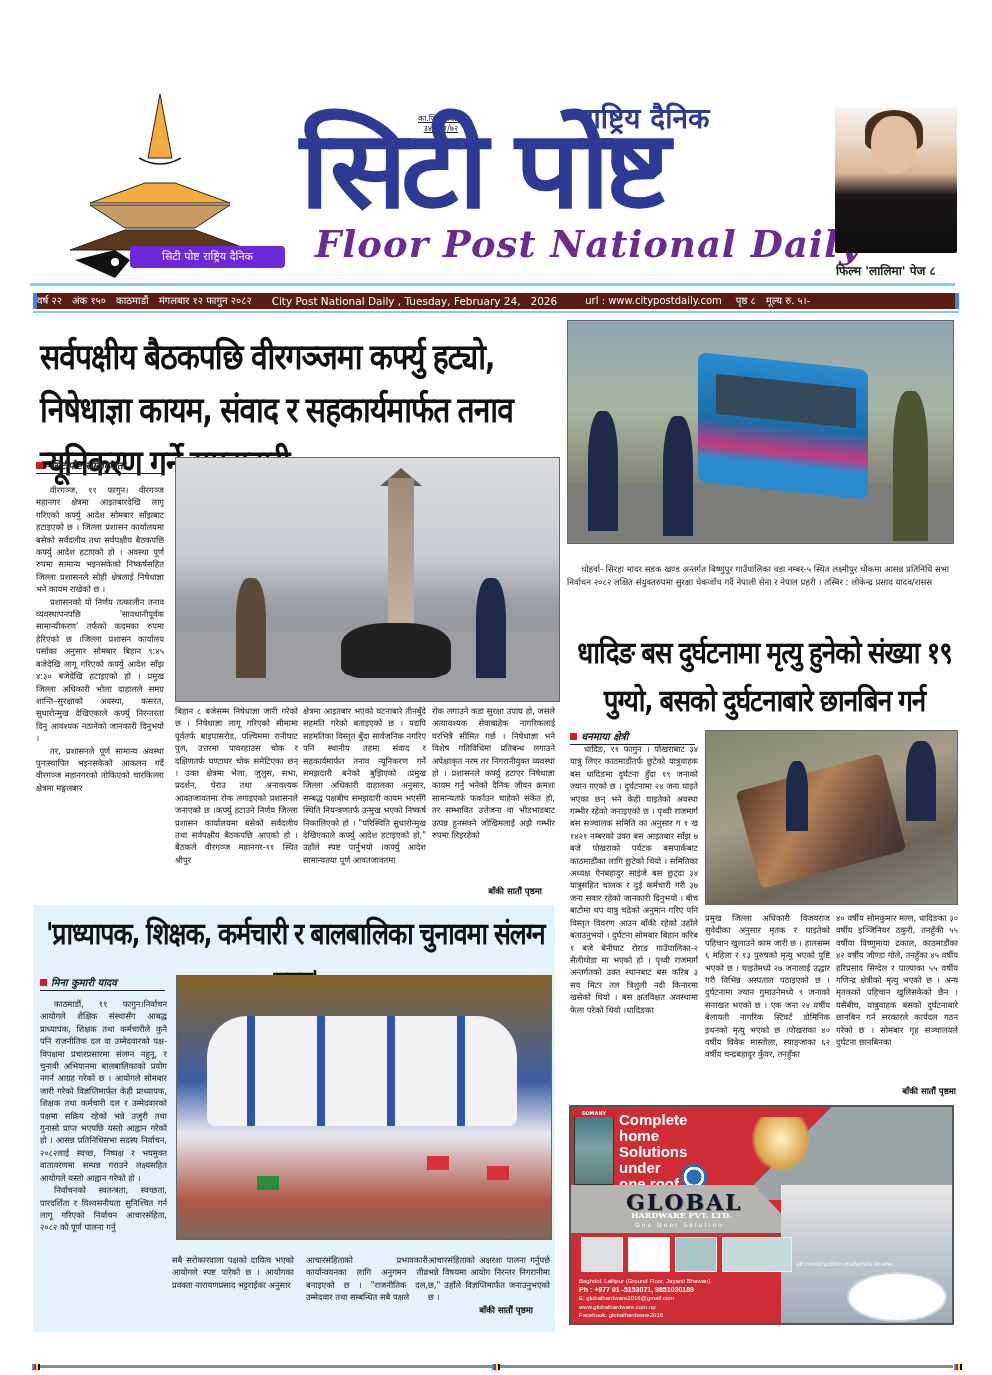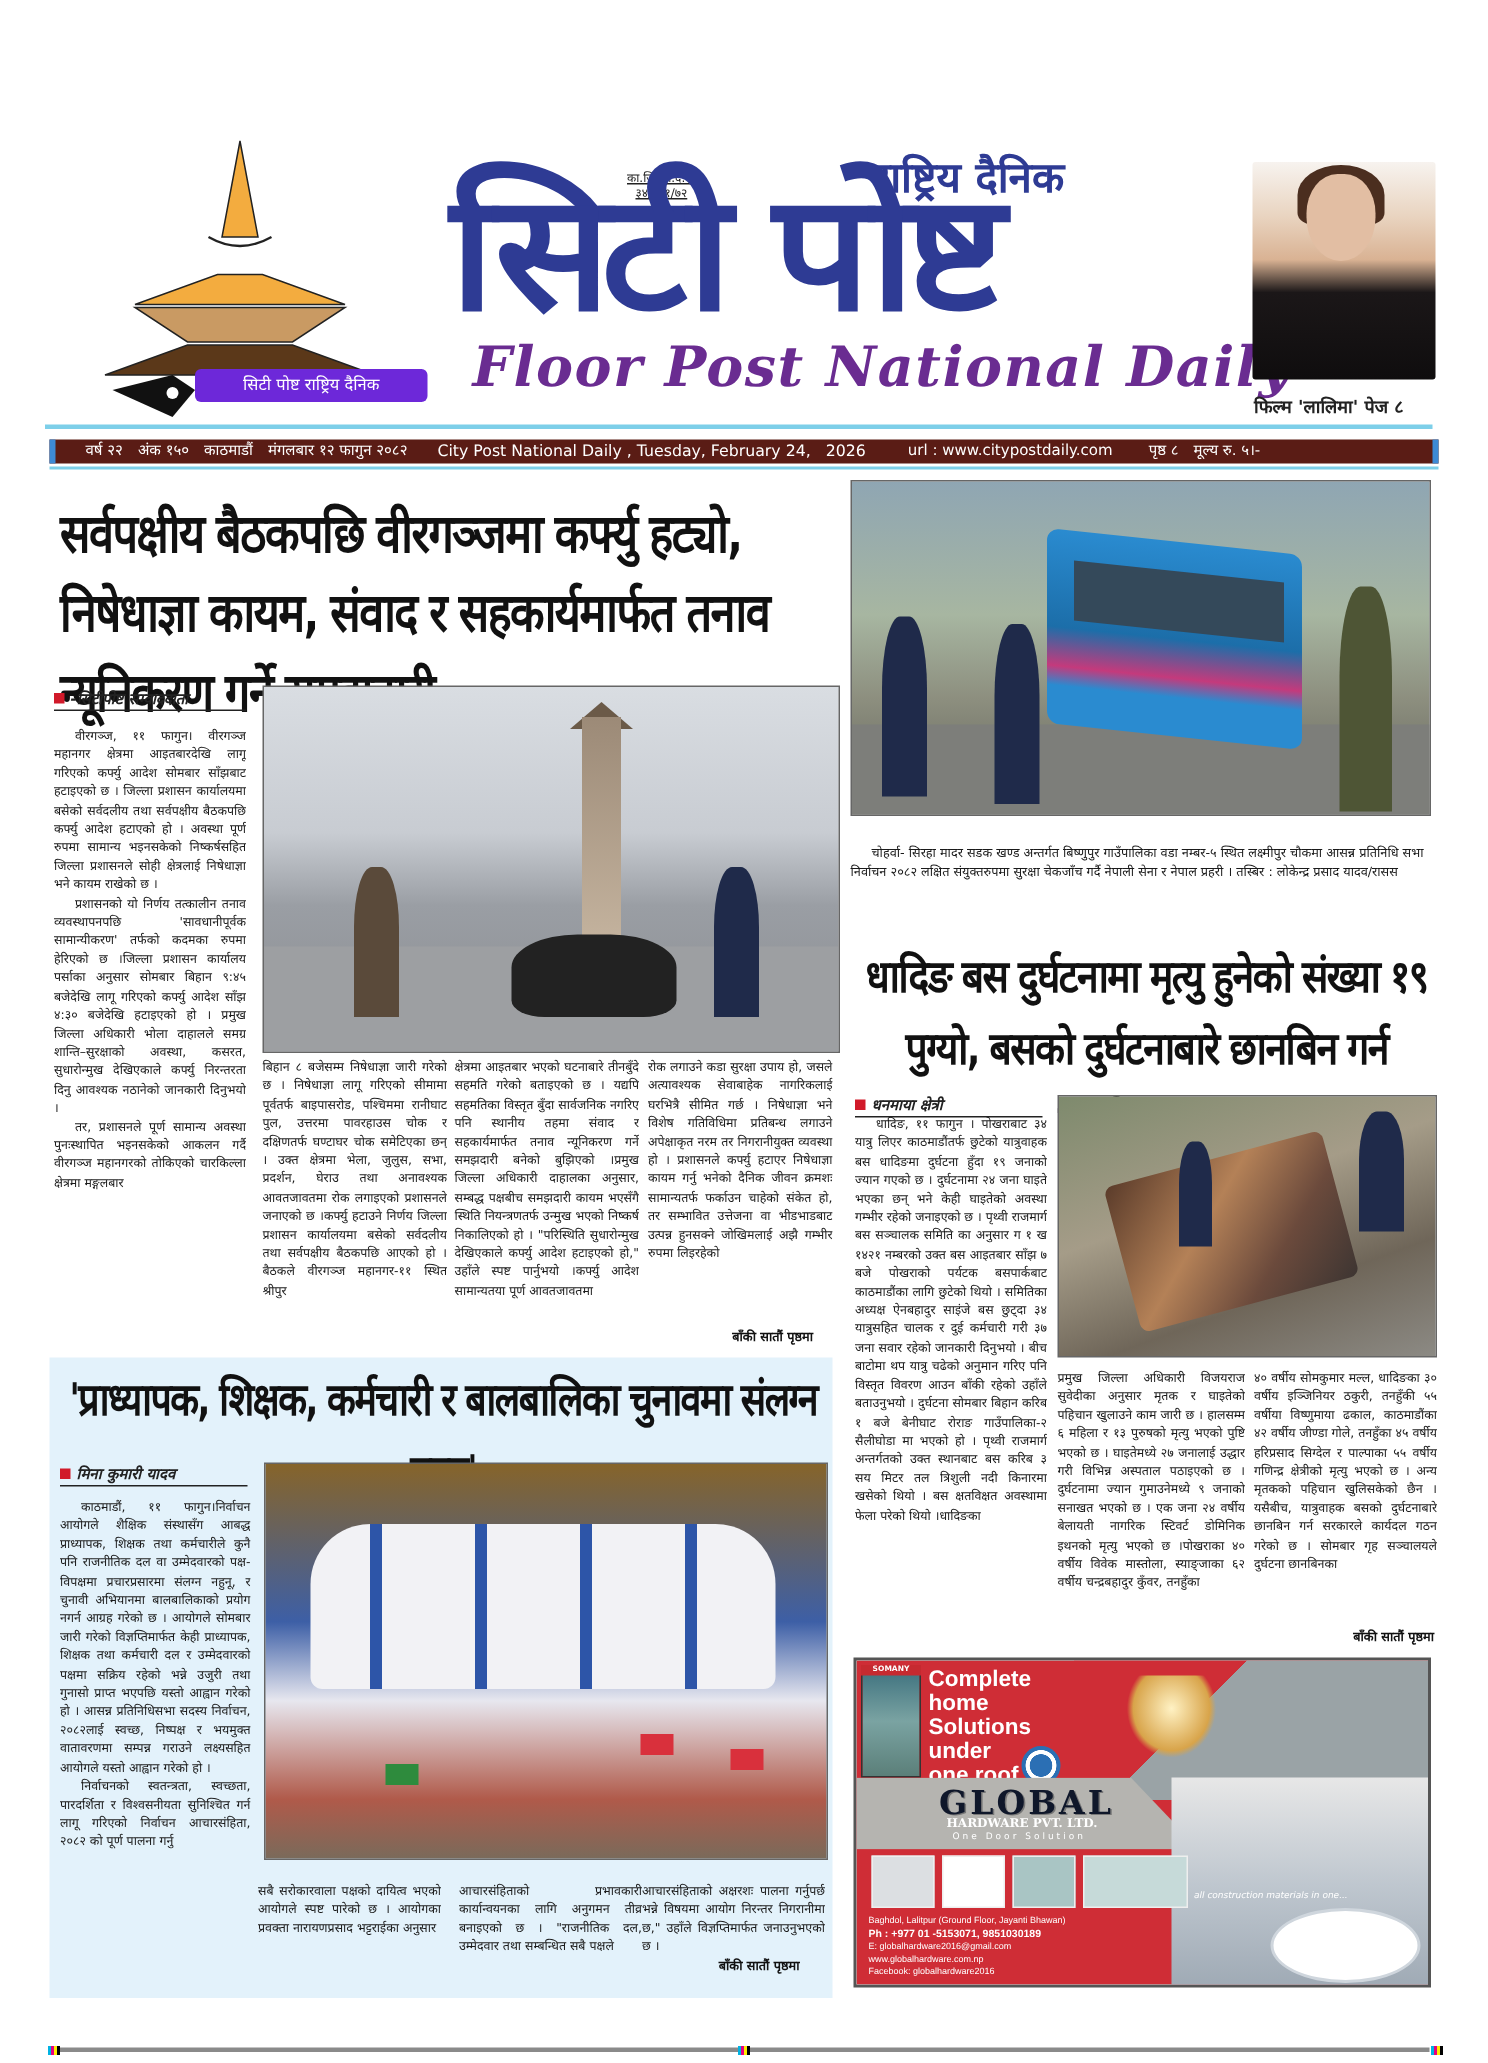--- a/index.html
+++ b/index.html
@@ -112,26 +112,26 @@
 
 <div class="abs promo-photo">
   <div class="hair"></div>
   <div class="face"></div>
 </div>
 <div class="abs promo-caption">फिल्म 'लालिमा' पेज ८</div>
 
 <div class="abs rule-blue"></div>
 
 <div class="abs dateline">
-  <span style="margin-left:20px">वर्ष २२</span>
+  <span style="">वर्ष २२</span>
   <span>अंक १५०</span>
   <span>काठमाडौं</span>
   <span style="margin-right:20px">मंगलबार १२ फागुन २०८२</span>
   <span style="font-size:10.5px;margin-right:28px;white-space:pre">City Post National Daily , Tuesday, February 24,   2026</span>
-  <span style="margin-right:24px">url : www.citypostdaily.com</span>
+  <span style="margin-right:14px">url : www.citypostdaily.com</span>
   <span>पृष्ठ ८</span>
   <span>मूल्य रु. ५।-</span>
 </div>
 <div class="abs rule-blue2"></div>
 
 <div class="abs hl hl1">सर्वपक्षीय बैठकपछि वीरगञ्जमा कर्फ्यु हट्यो, निषेधाज्ञा कायम, संवाद र सहकार्यमार्फत तनाव न्यूनिकरण गर्ने समझदारी</div>
 
 <div class="abs byline" style="left:36px;top:458px;width:128px;">
   <span class="sq"></span>
   <span>-सिटीपोष्ट सम्वाददाता</span>

